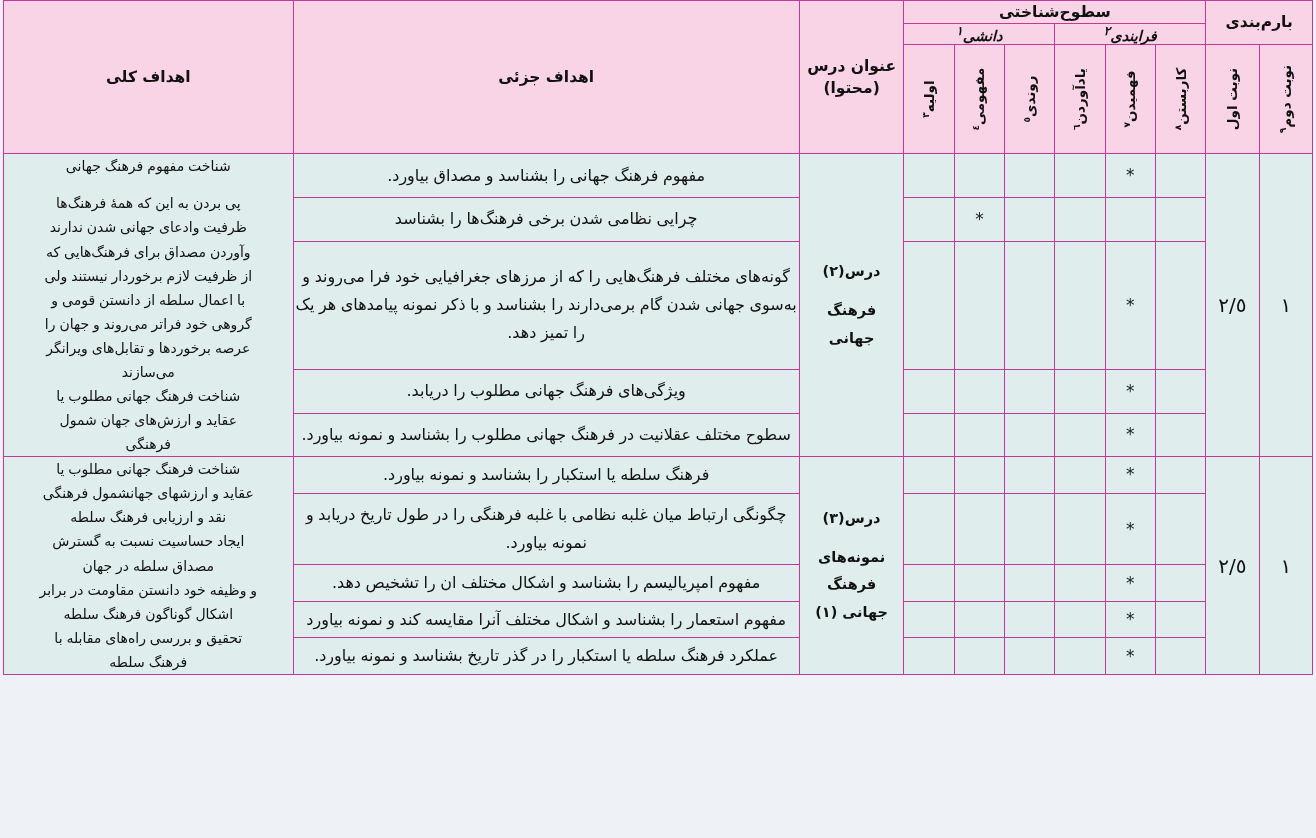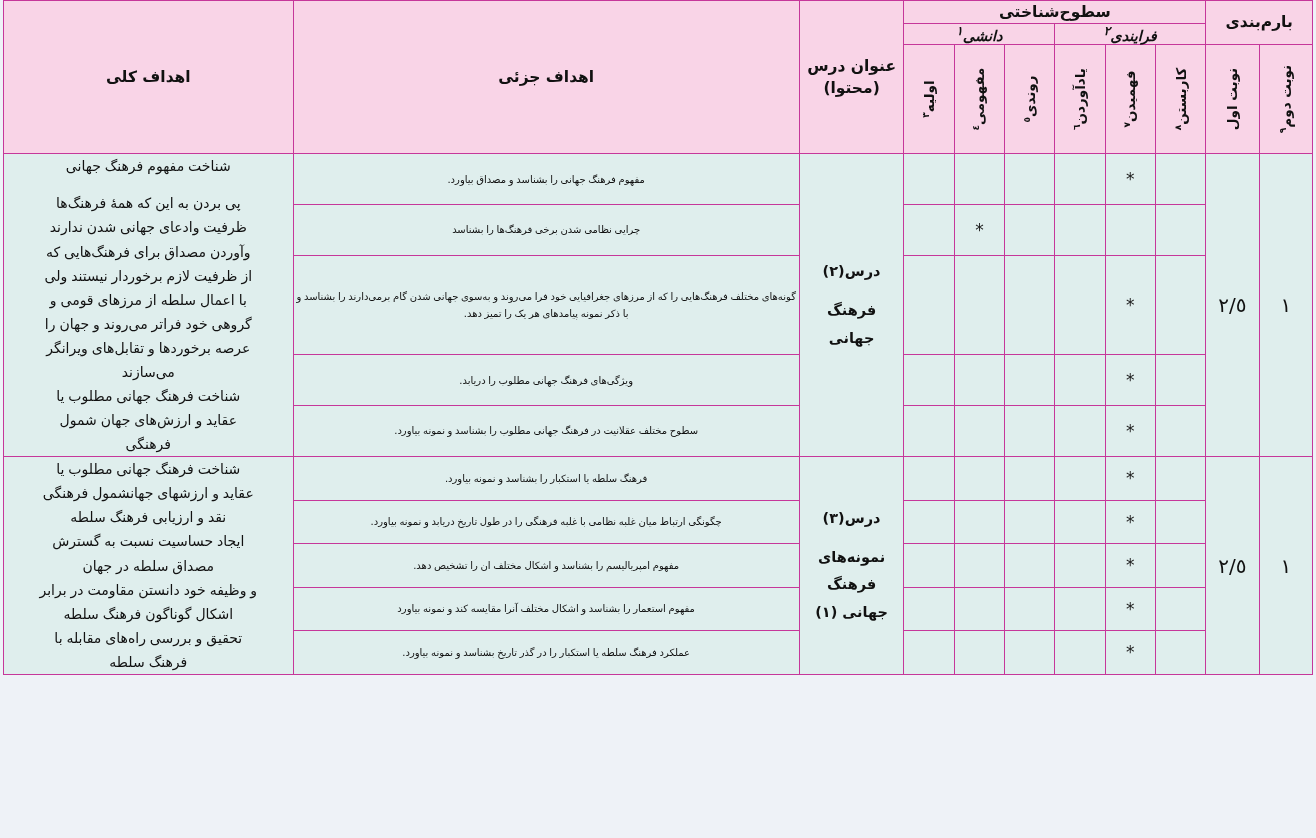--- a/index.html
+++ b/index.html
@@ -95,21 +95,21 @@
     color: #141414;
   }
   .lesson {
     font-size: 14.5px;
     font-weight: bold;
     line-height: 1.9;
     padding: 6px 4px;
     color: #111;
   }
   .objective {
-    font-size: 10px;
+    font-size: 16px;
     line-height: 1.75;
     padding: 9px 13px;
     text-align: center;
     color: #101010;
     word-spacing: -0.5px;
   }
   .goal {
     font-size: 14px;
     line-height: 1.72;
     padding: 8px 11px;
@@ -213,21 +213,21 @@
             <span class="l-line">جهانی</span>
           </td>
           <td class="objective">مفهوم فرهنگ جهانی را بشناسد و مصداق بیاورد.</td>
           <td class="goal" rowspan="5">
             <span class="goal-line">شناخت مفهوم فرهنگ جهانی</span>
             <span class="gap"></span>
             <span class="goal-line">پی بردن به این که همهٔ فرهنگ‌ها</span>
             <span class="goal-line">ظرفیت وادعای جهانی شدن ندارند</span>
             <span class="goal-line">وآوردن مصداق برای فرهنگ‌هایی که</span>
             <span class="goal-line">از ظرفیت لازم برخوردار نیستند ولی</span>
-            <span class="goal-line">با اعمال سلطه از مرزهای قومی و</span>
+            <span class="goal-line">با اعمال سلطه از دانستن قومی و</span>
             <span class="goal-line">گروهی خود فراتر می‌روند و جهان را</span>
             <span class="goal-line">عرصه برخوردها و تقابل‌های ویرانگر</span>
             <span class="goal-line">می‌سازند</span>
             <span class="goal-line">شناخت فرهنگ جهانی مطلوب یا</span>
             <span class="goal-line">عقاید و ارزش‌های جهان شمول</span>
             <span class="goal-line">فرهنگی</span>
           </td>
         </tr>
         <tr>
           <td class="mark-cell"></td>

